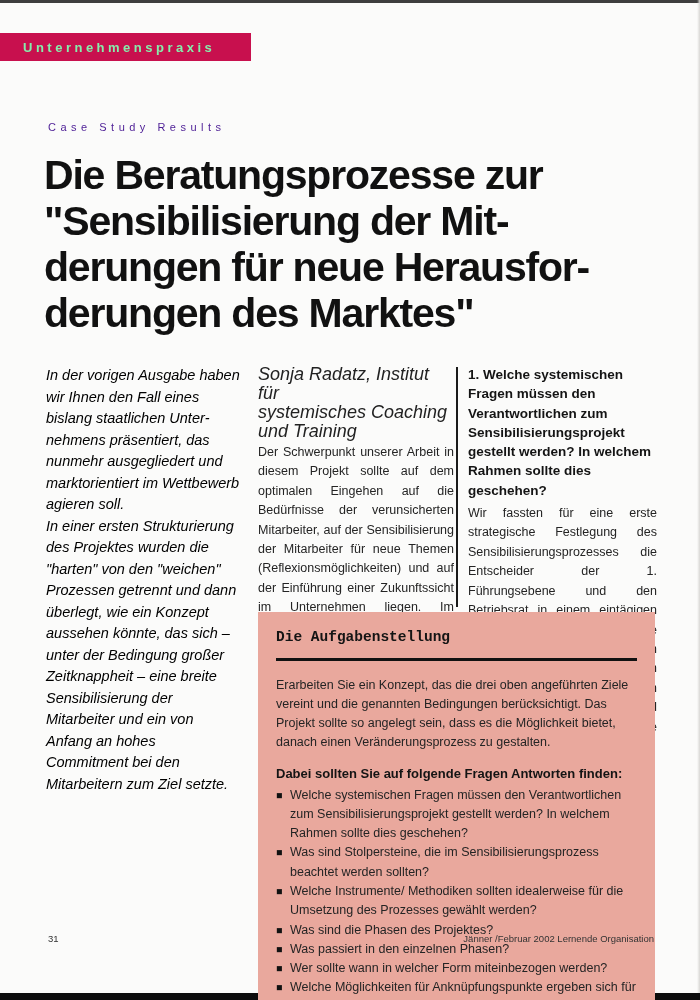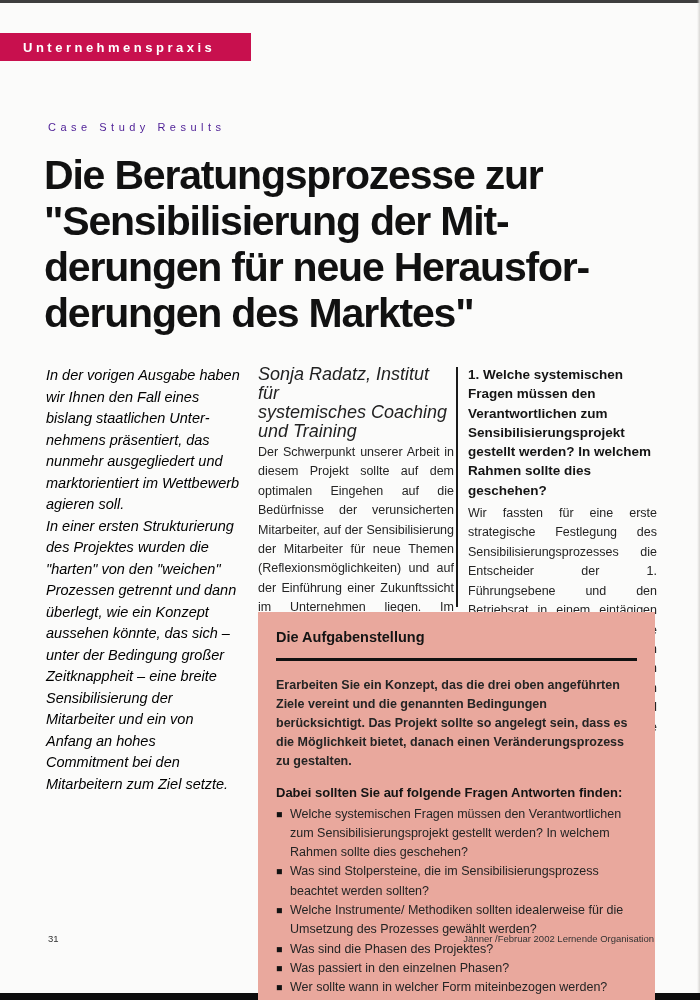--- a/index.html
+++ b/index.html
@@ -13,21 +13,21 @@
   
   .scan-top{position:absolute;top:0;left:0;width:700px;height:3px;background:#3e3e3e;}
   .scan-bottom{position:absolute;bottom:0;left:0;width:700px;height:7px;background:#0d0d0d;}
   .scan-right{position:absolute;top:0;right:0;width:3px;height:1000px;background:linear-gradient(to left,#d8d7d4,rgba(216,215,212,0));}
 
   .kicker-bar{
     position:absolute;top:33px;left:0;width:251px;height:28px;
     display:flex;align-items:center;
   }
   .kicker-bar span{
-    color:#ffffff;font-size:13px;font-weight:bold;letter-spacing:3.5px;
+    color:#86efac;font-size:13px;font-weight:bold;letter-spacing:3.5px;
     padding-left:23px;white-space:nowrap;
   }
 
   .eyebrow{
     position:absolute;top:121px;left:48px;
     font-size:11px;color:#4c1d95;letter-spacing:4.5px;white-space:nowrap;
   }
 
   .article-title{
     position:absolute;top:152px;left:44px;width:630px;
@@ -52,23 +52,23 @@
 
   .col-right{left:468px;width:189px;}
   .col-right .col-heading{
     font-size:13.5px;font-weight:bold;line-height:19.3px;margin:0 0 4px 0;color:#141414;
   }
 
   .task-box{
     position:absolute;top:612px;left:258px;width:397px;min-height:313px;
     box-sizing:border-box;padding:17px 18px 16px 18px;
   }
-  .task-box-title{font-size:14.5px;font-weight:bold;margin:0 0 13px 0;color:#141414;}
+  .task-box-title{font-size:14.5px;font-weight:bold;margin:0 0 13px 0;color:#141414;font-family:Liberation Mono, monospace;}
   .task-box-rule{height:2.5px;background:#111;border:none;margin:0 0 15px 0;}
-  .task-box-intro{font-size:12.5px;line-height:19px;margin:0 0 14px 0;color:#242424;font-weight:bold;}
+  .task-box-intro{font-size:12.5px;line-height:19px;margin:0 0 14px 0;color:#242424;}
   .task-box-lead{font-size:13px;font-weight:bold;margin:0 0 5px 0;color:#141414;}
   .task-box-list{list-style:none;margin:0;padding:0;}
   .task-box-list li{
     display:flex;align-items:flex-start;
     font-size:12.5px;line-height:19.3px;color:#242424;
   }
   .bullet-square{flex:0 0 auto;width:14px;font-size:10.5px;line-height:19.3px;color:#111;}
 
   .page-number{position:absolute;top:933px;left:48px;font-size:9.5px;color:#333;}
   .journal-footer{position:absolute;top:933px;right:46px;font-size:9.5px;color:#333;}

